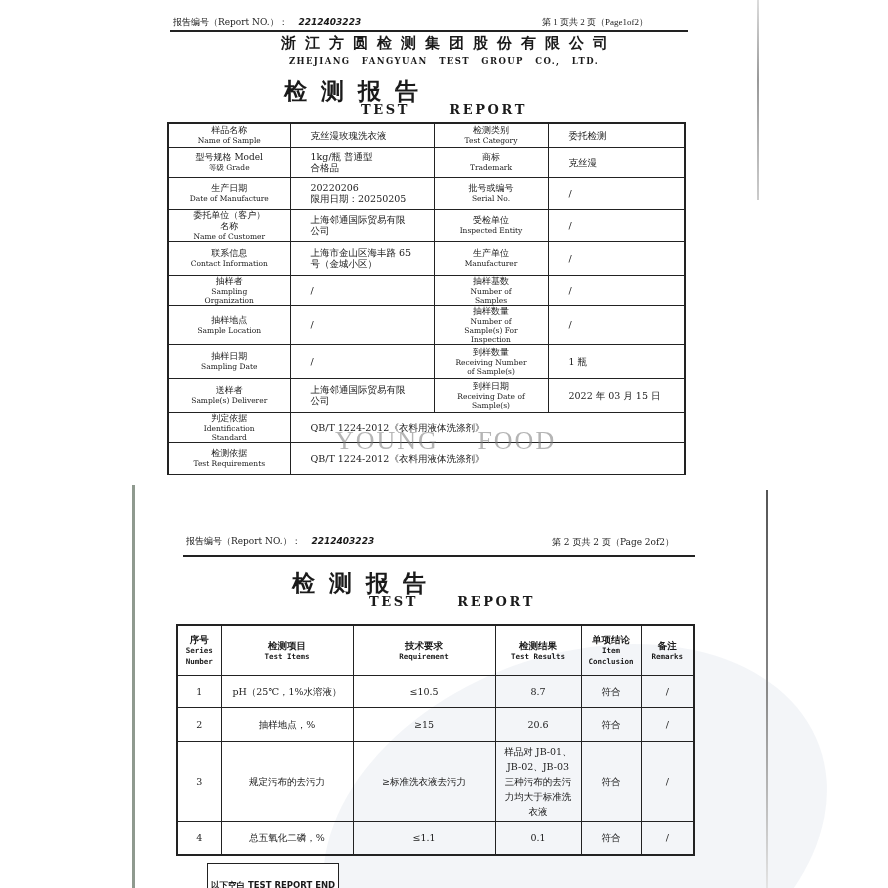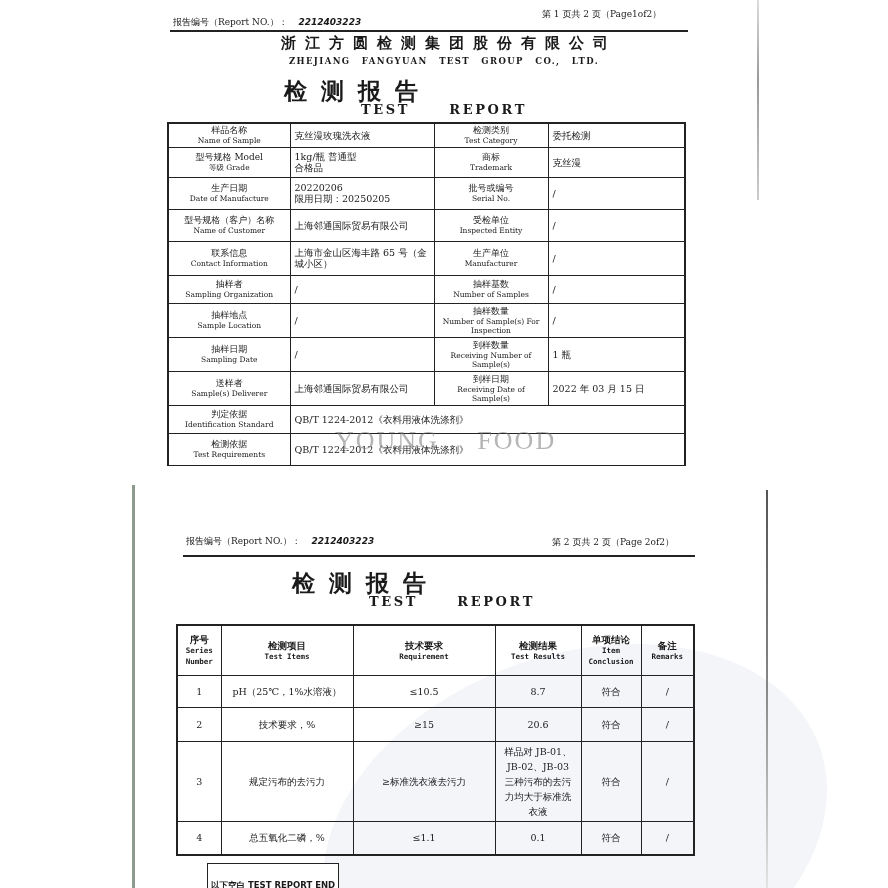--- a/index.html
+++ b/index.html
@@ -37,21 +37,21 @@
   .title-cn {
     position: absolute; left: 0; width: 716px; text-align: center;
     font-size: 23px; font-weight: bold; letter-spacing: 14px;
   }
   .title-en {
     position: absolute; left: 0; width: 888px; text-align: center;
     font-size: 13px; font-weight: bold; letter-spacing: 2.6px; word-spacing: 32px;
   }
   table { border-collapse: collapse; position: absolute; table-layout: fixed; }
   .t1 { left: 167px; top: 122px; width: 517px; border: 2px solid #222; border-bottom: none; }
-  .t1 td { border: 1.4px solid #222; font-size: 9px; padding: 0 4px; line-height: 11px; overflow: hidden; }
+  .t1 td { border: 1.4px solid #222; font-size: 9px; padding: 0 20px; line-height: 11px; overflow: hidden; }
   .t1 td.lbl { text-align: center; }
   .t1 td.lbl .en { font-size: 7.5px; display: block; line-height: 9px; }
   .t1 td.lbl .cn { display: block; line-height: 11px; }
   .t1 td.val { font-size: 9.5px; }
   .t2 { left: 176px; top: 624px; width: 517px; border: 2.4px solid #222; }
   .t2 td { border: 1.4px solid #222; text-align: center; font-size: 9.5px; line-height: 13px; padding: 0 2px; }
   .t2 th { border: 1.4px solid #222; text-align: center; font-weight: bold; padding: 8px 2px; line-height: 11px; }
   .t2 th .cn { display: block; font-size: 9.5px; }
   .t2 th .en { display: block; font-size: 7.5px; font-family: "DejaVu Sans Mono", monospace; }
   .watermark {
@@ -66,21 +66,21 @@
 </style>
 </head>
 <body>
 
 <div class="page-edge-right1"></div>
 
 <div class="hdr" style="left:173px; top:16px;">
   <span>报告编号（Report NO.）：</span>
   <b style="margin-left:8px;">2212403223</b>
 </div>
-<div class="hdr" style="left:542px; top:8px;">第 1 页共 2 页（Page1of2）</div>
+<div class="hdr" style="left:542px; top:16px;font-family:Liberation Serif, serif;">第 1 页共 2 页（Page1of2）</div>
 <div class="rule" style="left:170px; top:30px; width:518px;"></div>
 
 <div class="company-cn">浙江方圆检测集团股份有限公司</div>
 <div class="company-en">ZHEJIANG FANGYUAN TEST GROUP CO., LTD.</div>
 <div class="title-cn" style="top:76px;">检测报告</div>
 <div class="title-en" style="top:102px;">TEST REPORT</div>
 
 <table class="t1">
   <colgroup>
       <col style="width:122px">
@@ -122,21 +122,21 @@
         <td class="val" style="white-space:pre-line">20220206
 限用日期：20250205</td>
         <td class="lbl">
           <span class="cn">批号或编号</span>
           <span class="en">Serial No.</span>
         </td>
         <td class="val">/</td>
       </tr>
       <tr style="height: 32px;">
         <td class="lbl">
-          <span class="cn">型号规格（客户）名称</span>
+          <span class="cn">委托单位（客户）名称</span>
           <span class="en">Name of Customer</span>
         </td>
         <td class="val" style="white-space:pre-line">上海邻通国际贸易有限公司</td>
         <td class="lbl">
           <span class="cn">受检单位</span>
           <span class="en">Inspected Entity</span>
         </td>
         <td class="val">/</td>
       </tr>
       <tr style="height: 34px;">
@@ -274,21 +274,21 @@
       <tr style="height: 32px;">
         <td>1</td>
         <td>pH（25℃，1%水溶液）</td>
         <td>≤10.5</td>
         <td>8.7</td>
         <td>符合</td>
         <td>/</td>
       </tr>
       <tr style="height: 34px;">
         <td>2</td>
-        <td>技术要求，%</td>
+        <td>抽样地点，%</td>
         <td>≥15</td>
         <td>20.6</td>
         <td>符合</td>
         <td>/</td>
       </tr>
       <tr style="height: 80px;">
         <td>3</td>
         <td>规定污布的去污力</td>
         <td>≥标准洗衣液去污力</td>
         <td style="padding: 0px 8px; line-height: 15px;">样品对 JB-01、JB-02、JB-03 三种污布的去污力均大于标准洗衣液</td>

